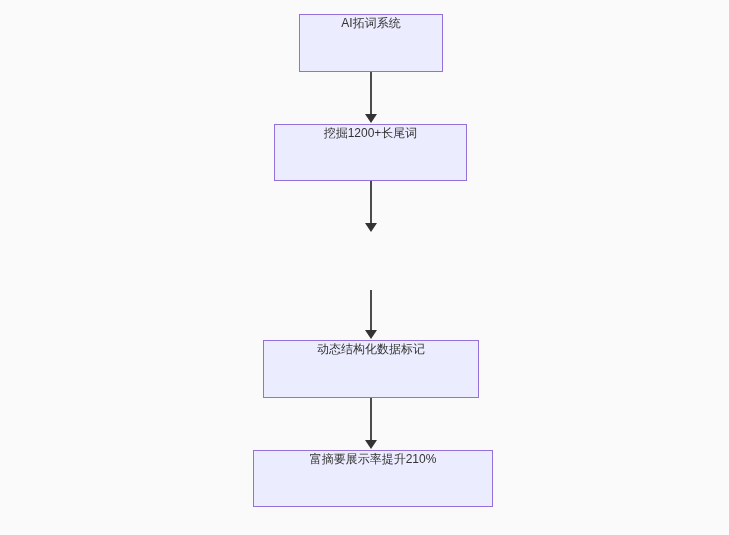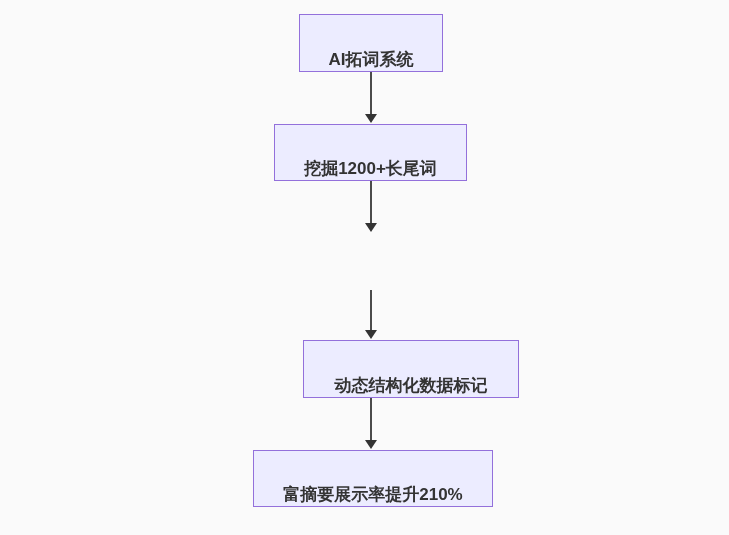--- a/index.html
+++ b/index.html
@@ -15,27 +15,26 @@
     height: 535px;
     background: var(--background, #fafafa);
     overflow: hidden;
   }
   .node {
     position: absolute;
     box-sizing: border-box;
     background: var(--node_fill, #ECECFF);
     border: 1.5px solid var(--node_border, #9370DB);
     color: var(--text, #333333);
-    font-size: 17px;
+    font-size: 12px;
     display: flex;
-    align-items: flex-end;
+    align-items: flex-start;
     justify-content: center;
     text-align: center;
     white-space: nowrap;
-    font-weight: bold;
   }
   .edge {
     position: absolute;
     width: 12px;
     display: flex;
     flex-direction: column;
     align-items: center;
   }
   .edge .line {
     width: 2px;
@@ -57,21 +56,21 @@
 
   <div class="node" style="left:299px; top:14px;  width:144px; height:58px;">
     <span>AI拓词系统</span>
   </div>
 
   <div class="node" style="left:274px; top:124px; width:193px; height:57px;">
     <span>挖掘1200+长尾词</span>
   </div>
 
 
-  <div class="node" style="left:263px; top:340px; width:216px; height:58px;margin-left:40px;">
+  <div class="node" style="left:263px; top:340px; width:216px; height:58px;">
     <span>动态结构化数据标记</span>
   </div>
 
   <div class="node" style="left:253px; top:450px; width:240px; height:57px;">
     <span>富摘要展示率提升210%</span>
   </div>
 
   <div class="edge" style="left:365px; top:72px;  height:51px;">
     <div class="line"></div>
     <div class="head"></div>

